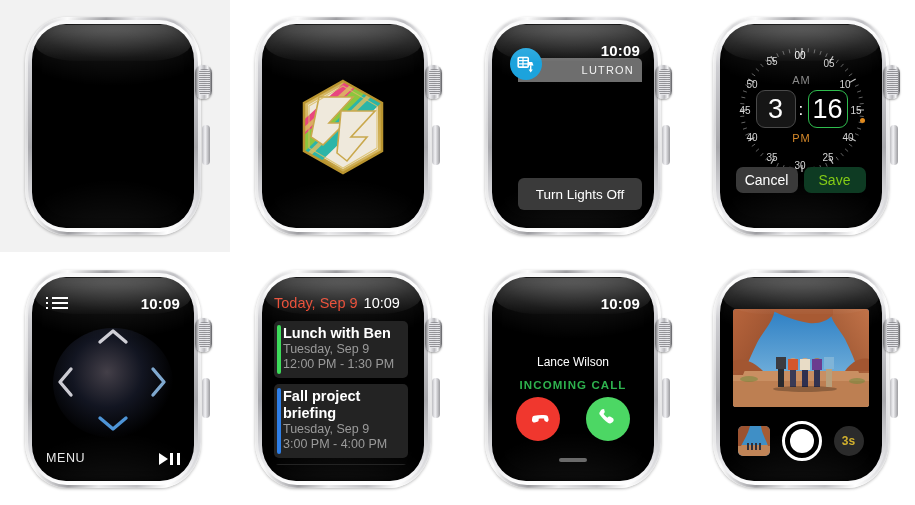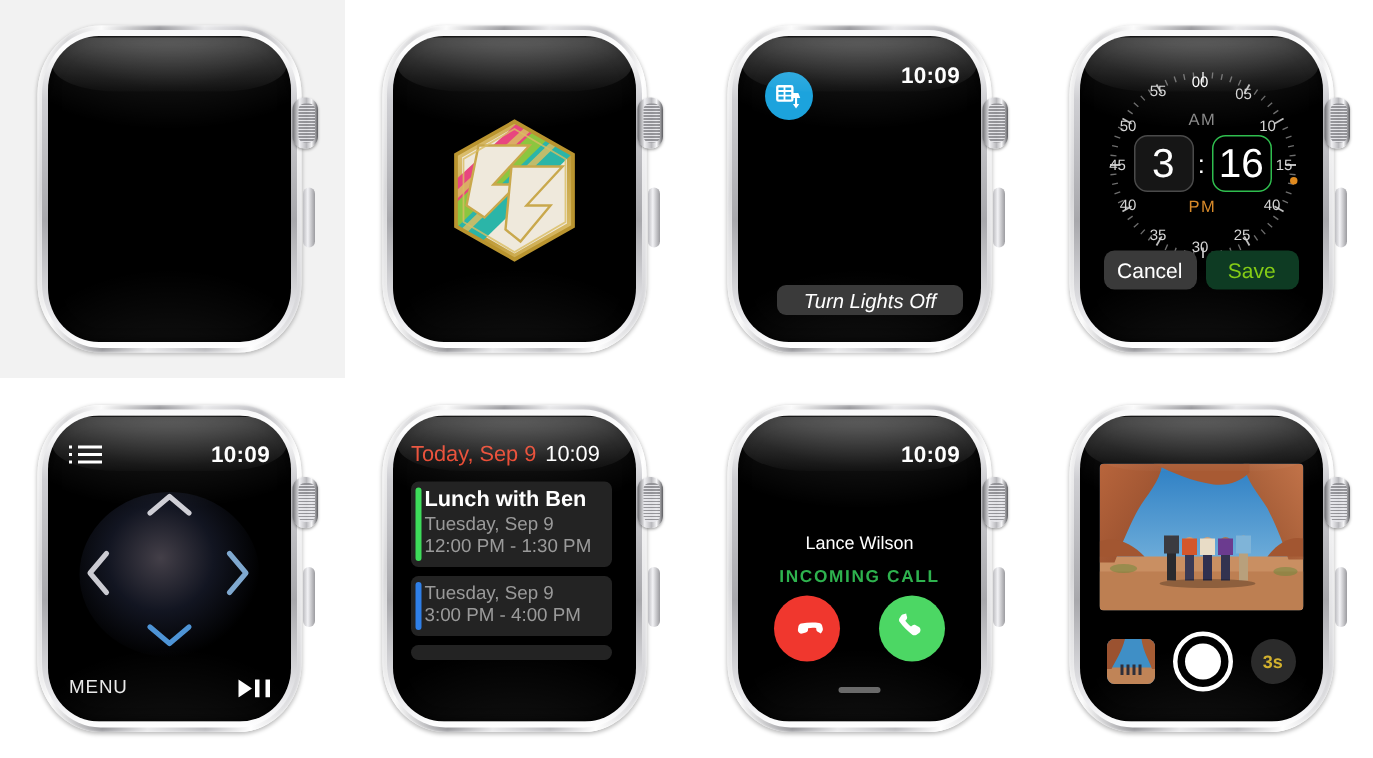--- a/index.html
+++ b/index.html
@@ -101,24 +101,24 @@
     position:absolute;left:6px;top:6px;width:32px;height:32px;border-radius:50%;
     background:#1ca3dd;z-index:5;display:flex;align-items:center;justify-content:center;
   }
   .notif-body{
     position:absolute;left:14px;top:40px;width:124px;
     background:#4c4c4c;border-radius:0 0 5px 5px;
     padding:7px 8px 9px 8px;box-sizing:border-box;
     font-size:13.5px;line-height:17px;color:#fff;
   }
   .notif-btn{
-    position:absolute;left:14px;bottom:2px;width:124px;height:20px;
+    position:absolute;left:14px;bottom:2px;width:124px;height:32px;
     background:#3a3a3a;border-radius:6px;
     display:flex;align-items:center;justify-content:center;
-    font-size:13.5px;color:#fff;font-style:italic;
+    font-size:13.5px;color:#fff;
   }
 
   
   .dial{position:absolute;left:4px;top:2px;width:132px;height:132px;}
   .dial-label{position:absolute;left:0;width:132px;text-align:center;font-size:11px;letter-spacing:1px;}
   .lbl-am{top:30px;color:#8a8a8a;}
   .lbl-pm{top:88px;color:#d88a2a;}
   .numbox{
     position:absolute;top:46px;width:40px;height:38px;border-radius:9px;
     display:flex;align-items:center;justify-content:center;
@@ -235,20 +235,23 @@
 
   <div class="cell">
     <div class="watch">
       <div class="case"></div>
       <div class="crown"></div>
       <div class="sidebtn"></div>
       <div class="glass">
         <div class="screen">
           <div class="statustime">10:09</div>
 
+          <div class="notif-appbar">
+            <span class="notif-appname">LUTRON</span>
+          </div>
           <div class="appicon">
             <svg viewBox="0 0 24 24" width="21" height="21">
               <rect x="2.5" y="4" width="11.5" height="11" rx="1" fill="none" stroke="#fff" stroke-width="1.8"></rect>
               <line x1="2.5" y1="7.6" x2="14" y2="7.6" stroke="#fff" stroke-width="1.4"></line>
               <line x1="2.5" y1="11.2" x2="14" y2="11.2" stroke="#fff" stroke-width="1.4"></line>
               <line x1="8" y1="4" x2="8" y2="15" stroke="#fff" stroke-width="1.4"></line>
               <path d="M13 13 L20 13 L18.5 9.2 L14.5 9.2 Z" fill="#fff"></path>
               <rect x="16" y="13" width="1.6" height="6" fill="#fff"></rect>
               <path d="M16.8 21 L14.4 17.6 L19.2 17.6 Z" fill="#fff"></path>
             </svg>
@@ -431,20 +434,21 @@
 
           <div style="position:absolute;left:0;top:20px;width:138px;">
             <div class="evt">
               <span class="bar" style="background:#3ddc5a"></span>
               <div class="title">Lunch with Ben</div>
               <div class="sub">Tuesday, Sep 9</div>
               <div class="sub">12:00 PM - 1:30 PM</div>
             </div>
             <div class="evt">
               <span class="bar" style="background:#2e7fe8"></span>
+              <div class="title">Fall project briefing</div>
               <div class="sub">Tuesday, Sep 9</div>
               <div class="sub">3:00 PM - 4:00 PM</div>
             </div>
             <div class="evt">
 
               <div class="sub"></div>
             </div>
           </div>
         </div>
       </div>

